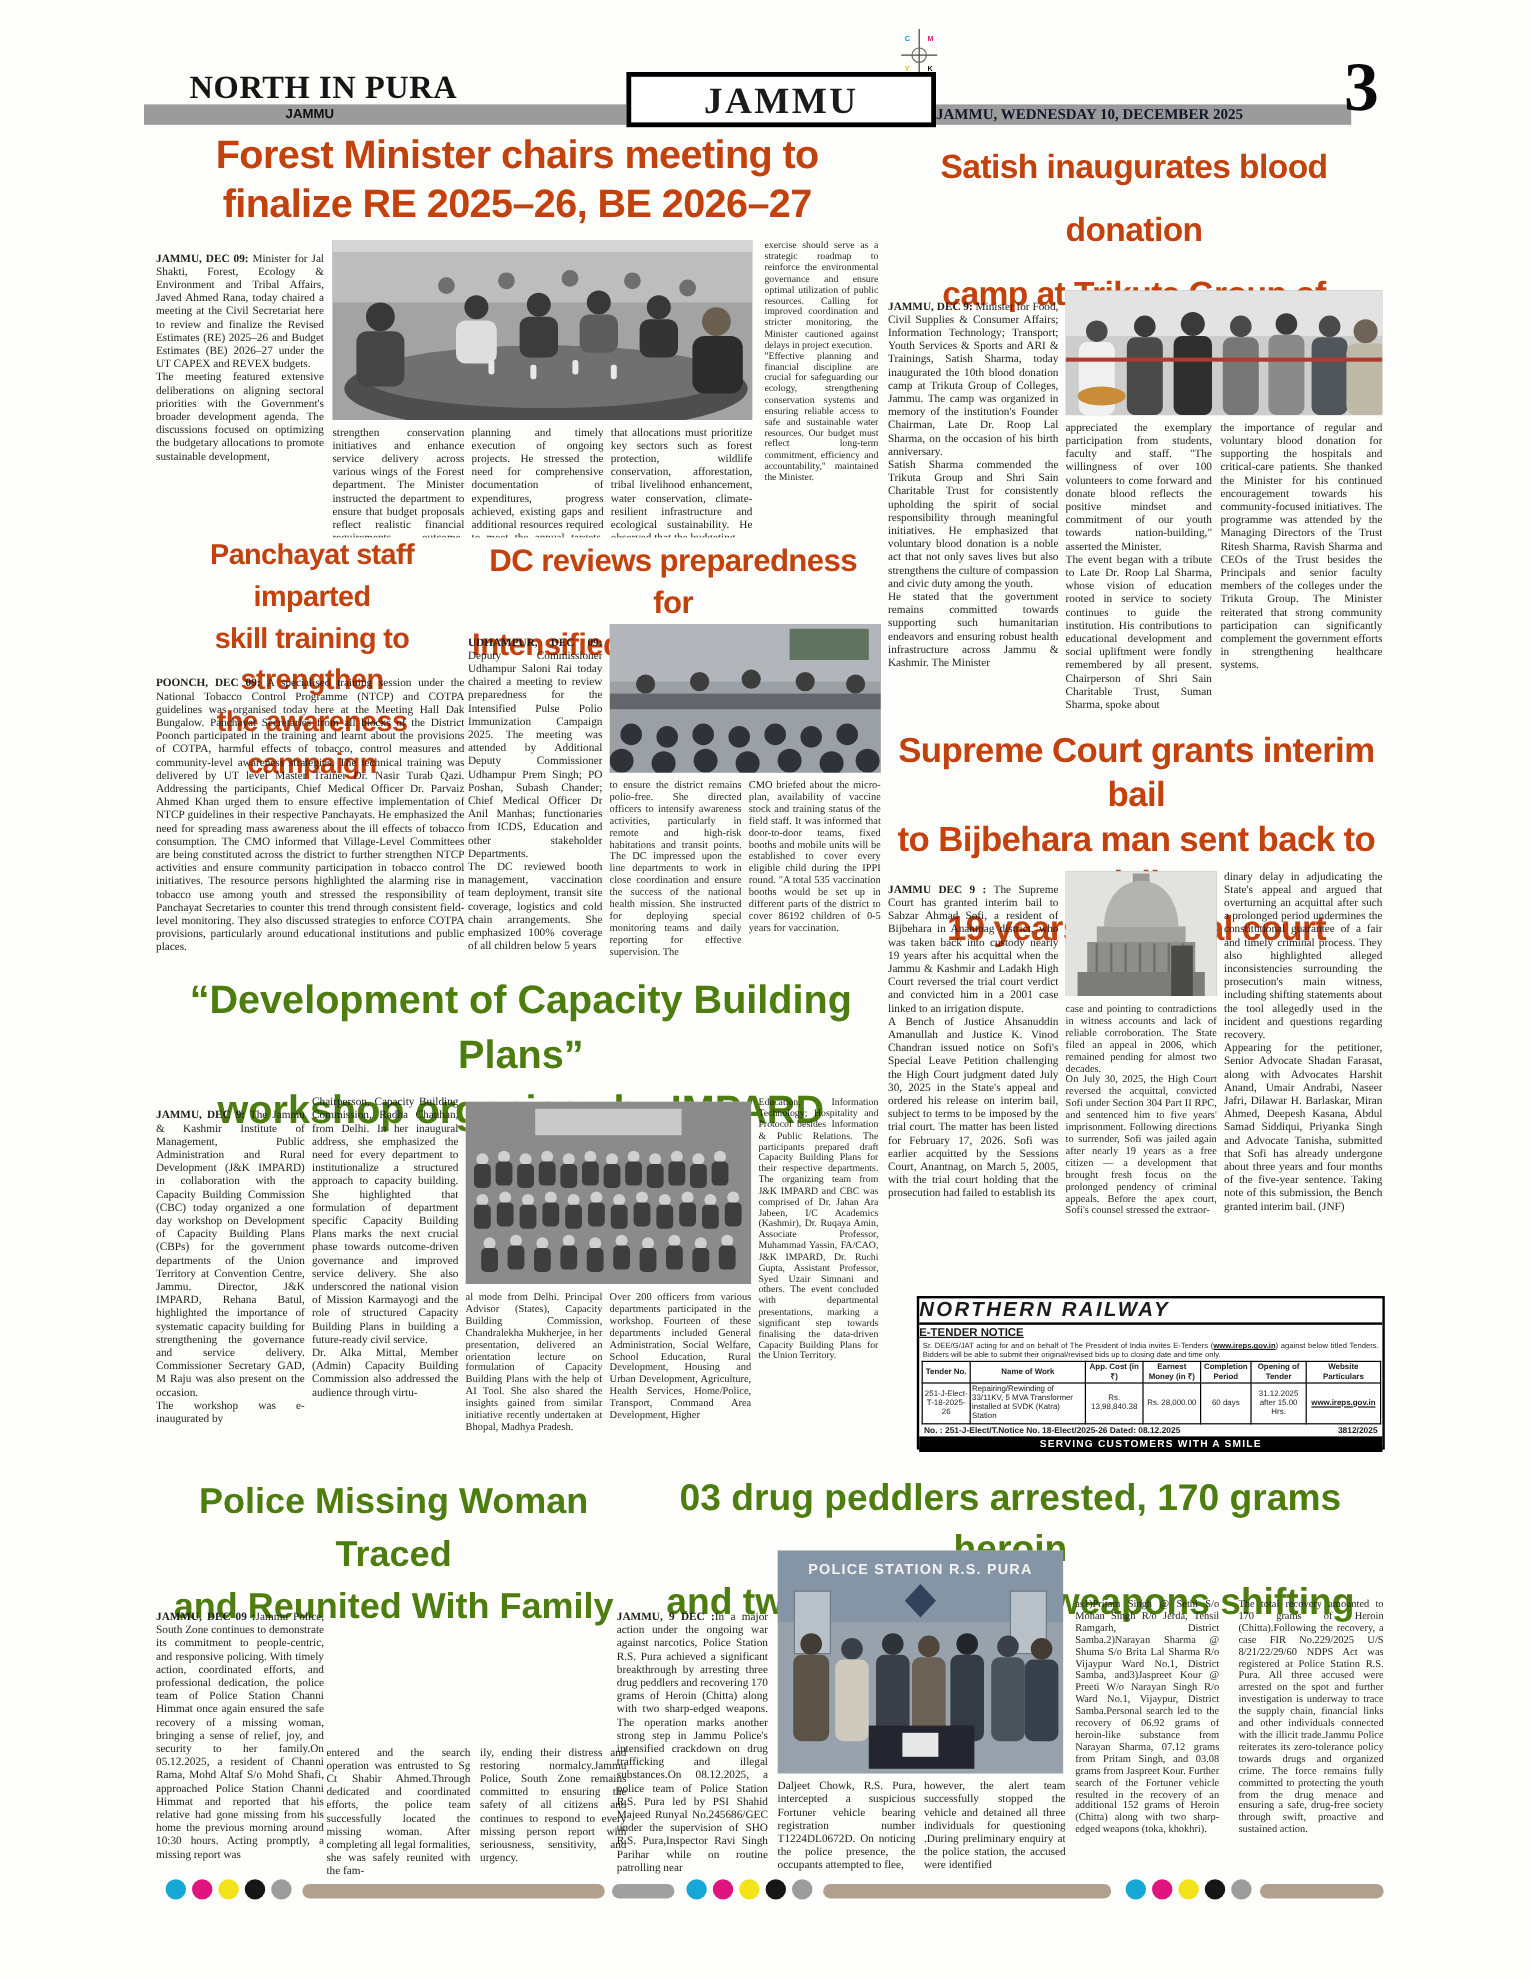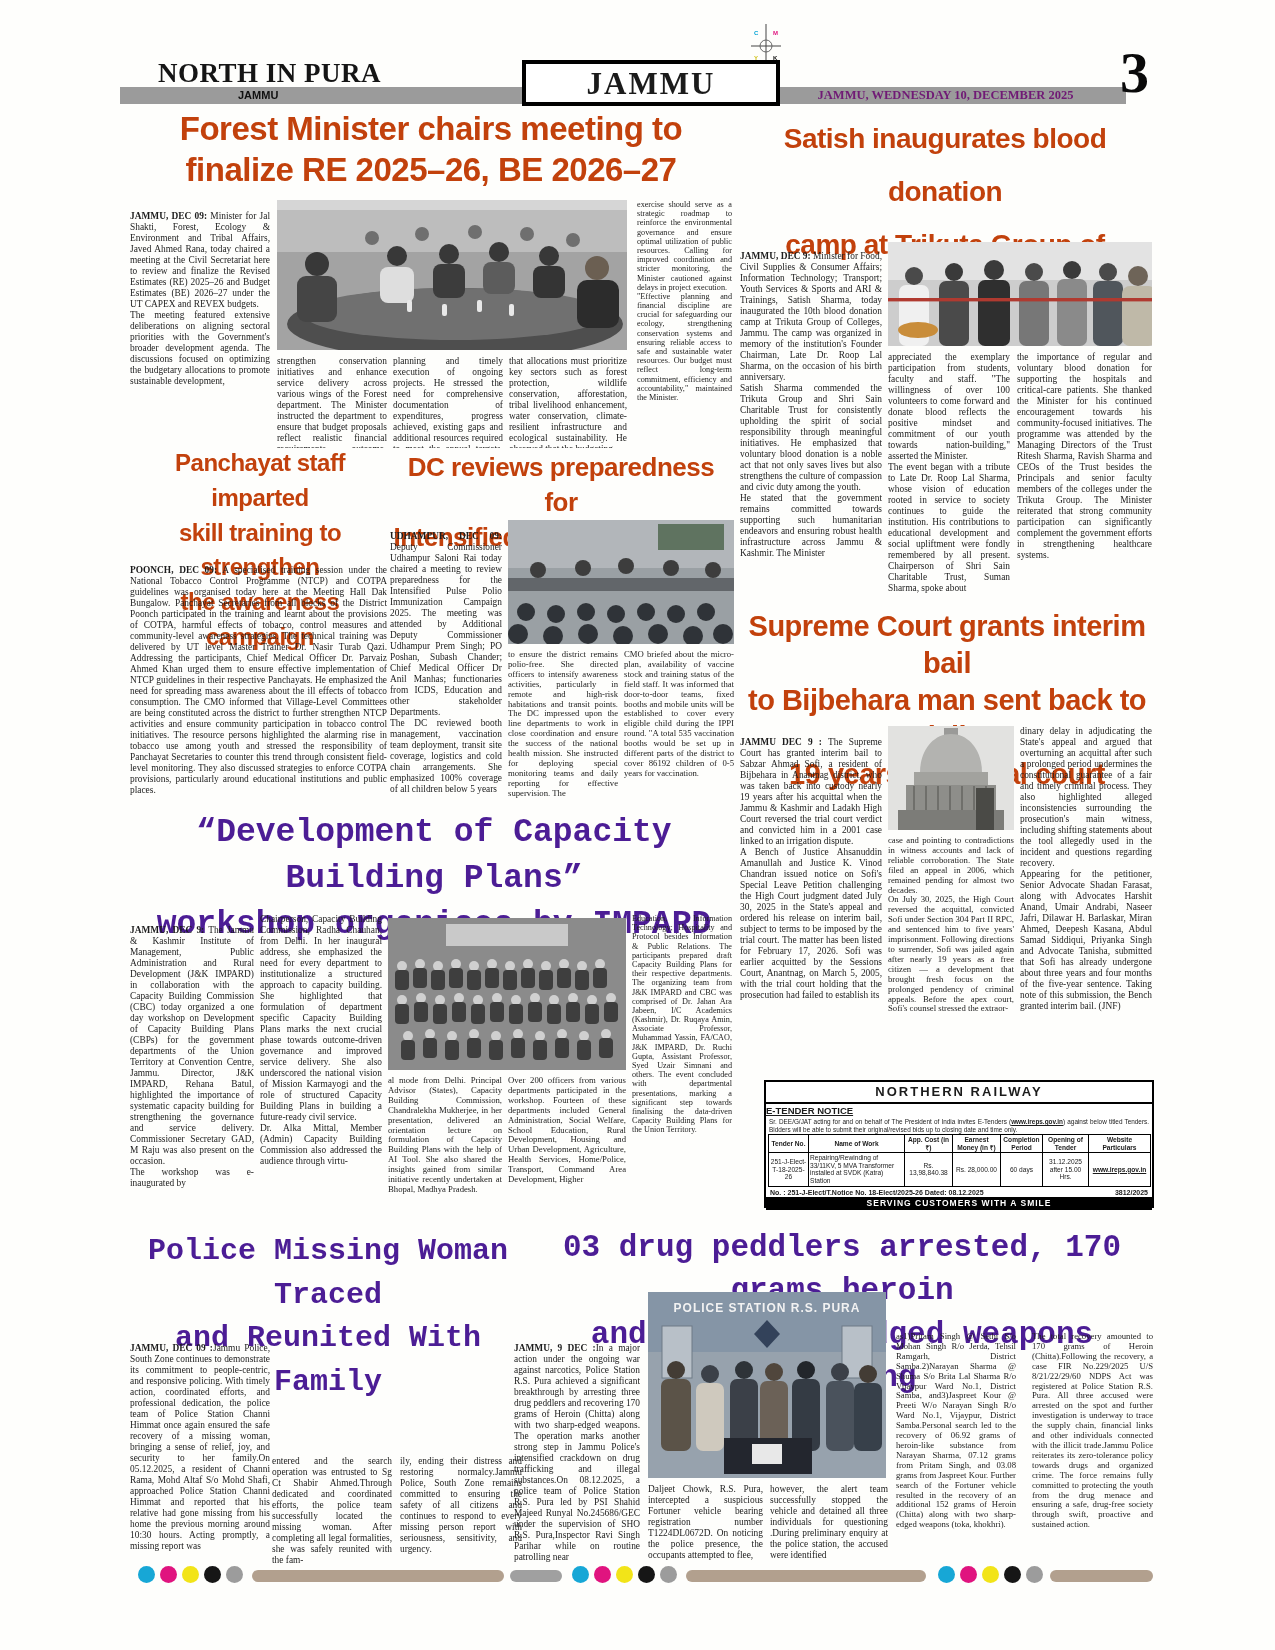--- a/index.html
+++ b/index.html
@@ -8,50 +8,50 @@
            font-family:"Liberation Serif", serif; color:#1b1b1b; overflow:hidden; }
   .abs { position:absolute; }
   .col { position:absolute; overflow:hidden; }
   .body-text { font-size:9.4px; line-height:1.17; text-align:justify;
                white-space:pre-line; color:#1c1c1c; hyphens:auto; -webkit-hyphens:auto; }
   .fs-s  { font-size:8.7px; line-height:1.14; }
   .fs-xs { font-size:8.2px; line-height:1.12; }
   .dl { font-weight:bold; }
   .hl-sans { position:absolute; font-family:"Liberation Sans", sans-serif; font-weight:700;
              text-align:center; color:#c2410c; letter-spacing:-0.5px; }
-  .hl-serif { position:absolute; font-family:Liberation Mono, monospace; font-weight:700;
-              text-align:center; color:#4c1d95; }
+  .hl-serif { position:absolute; font-family:Liberation Sans, sans-serif; font-weight:700;
+              text-align:center; color:#4d7c0f; }
   .photo { position:absolute; overflow:hidden; background:#b8b8b8; }
   .photo svg { display:block; width:100%; height:100%; }
   .graybar { position:absolute; background:#9b9b9b; height:17px; }
   .brand-title { position:absolute; font-family:"Liberation Serif", serif; font-weight:bold;
                  font-size:27px; letter-spacing:0.5px; color:#151515; }
   .brand-sub { font-family:"Liberation Sans", sans-serif; font-weight:bold; font-size:11px;
                line-height:17px; color:#101010; padding-left:118px; }
   .masthead-box { position:absolute; border:4px solid #000; background:#fff; text-align:center; }
   .masthead-box span { font-family:"Liberation Serif", serif; font-weight:bold; font-size:31px;
                        letter-spacing:2px; line-height:40px; }
   .date-bar-text { font-family:"Liberation Serif", serif; font-weight:bold; font-size:12.5px;
-                   line-height:17px; text-align:center; padding-right:15px; color:#701a75; }
+                   line-height:17px; text-align:left; padding-right:15px; color:#0f172a; }
   .page-num { position:absolute; font-family:"Liberation Serif", serif; font-weight:bold;
               font-size:58px; color:#0a0a0a; line-height:1; }
   
   .regletter { position:absolute; font-family:"Liberation Sans", sans-serif; font-weight:bold;
                font-size:6px; }
   .dotrow { position:absolute; white-space:nowrap; }
   .dot { display:inline-block; width:17px; height:17px; border-radius:50%; margin-right:5px; }
   .dot.c{background:#17a7d6;} .dot.m{background:#e0147f;} .dot.y{background:#f2e418;}
   .dot.k{background:#161616;} .dot.g{background:#9c9c9c;}
   .regbar { position:absolute; height:12px; border-radius:7px; background:#b2a08e; }
   .regbar.gray { background:#a0a0a0; }
   
   .ad { position:absolute; border:2px solid #000; background:#fff;
         font-family:"Liberation Sans", sans-serif; }
-  .ad-title { text-align:center; font-weight:bold; font-size:13px; letter-spacing:2px;
-              border-bottom:2px solid #000; line-height:20px; }
+  .ad-title { text-align:left; font-weight:bold; font-size:17px; letter-spacing:2px;
+              border-bottom:2px solid #000; line-height:20px;font-style:italic; }
   .ad-notice { font-weight:bold; font-size:9.5px; text-decoration:underline;
                line-height:12px; margin-top:1px; }
   .ad-intro { font-size:6.4px; line-height:1.18; padding:1px 3px 1px 3px; text-align:justify; }
   .ad table { border-collapse:collapse; margin:0 2px; width:382px; table-layout:fixed; }
   .ad th, .ad td { border:1px solid #000; font-size:6.6px; line-height:1.15; text-align:center;
                    padding:1px; word-break:break-word; vertical-align:middle; }
   .ad th { font-weight:bold; }
   .ad td.work { text-align:left; }
   .ad-foot { display:flex; justify-content:space-between; font-weight:bold; font-size:7px;
              padding:2px 4px 1px 4px; }

